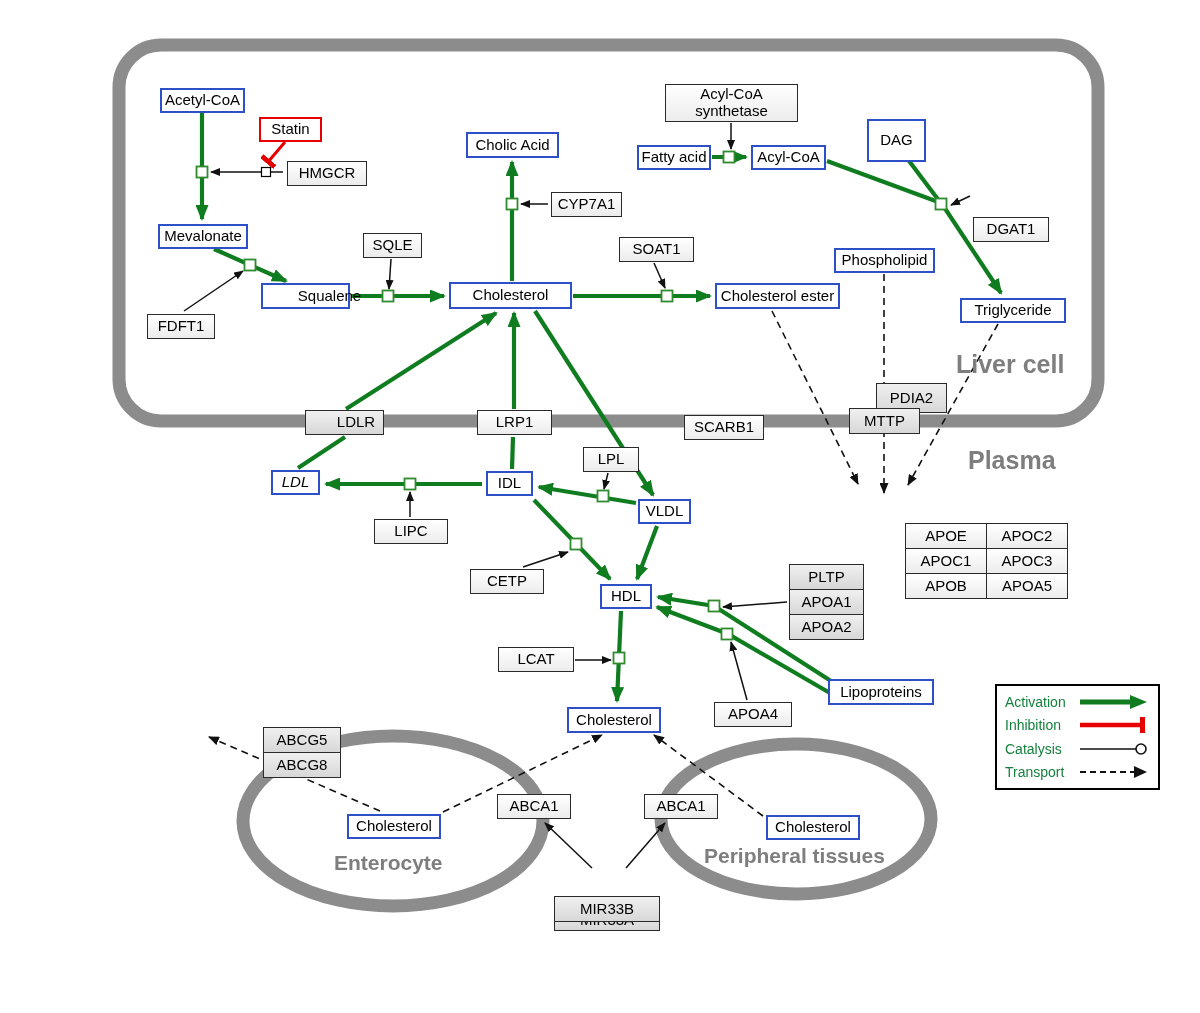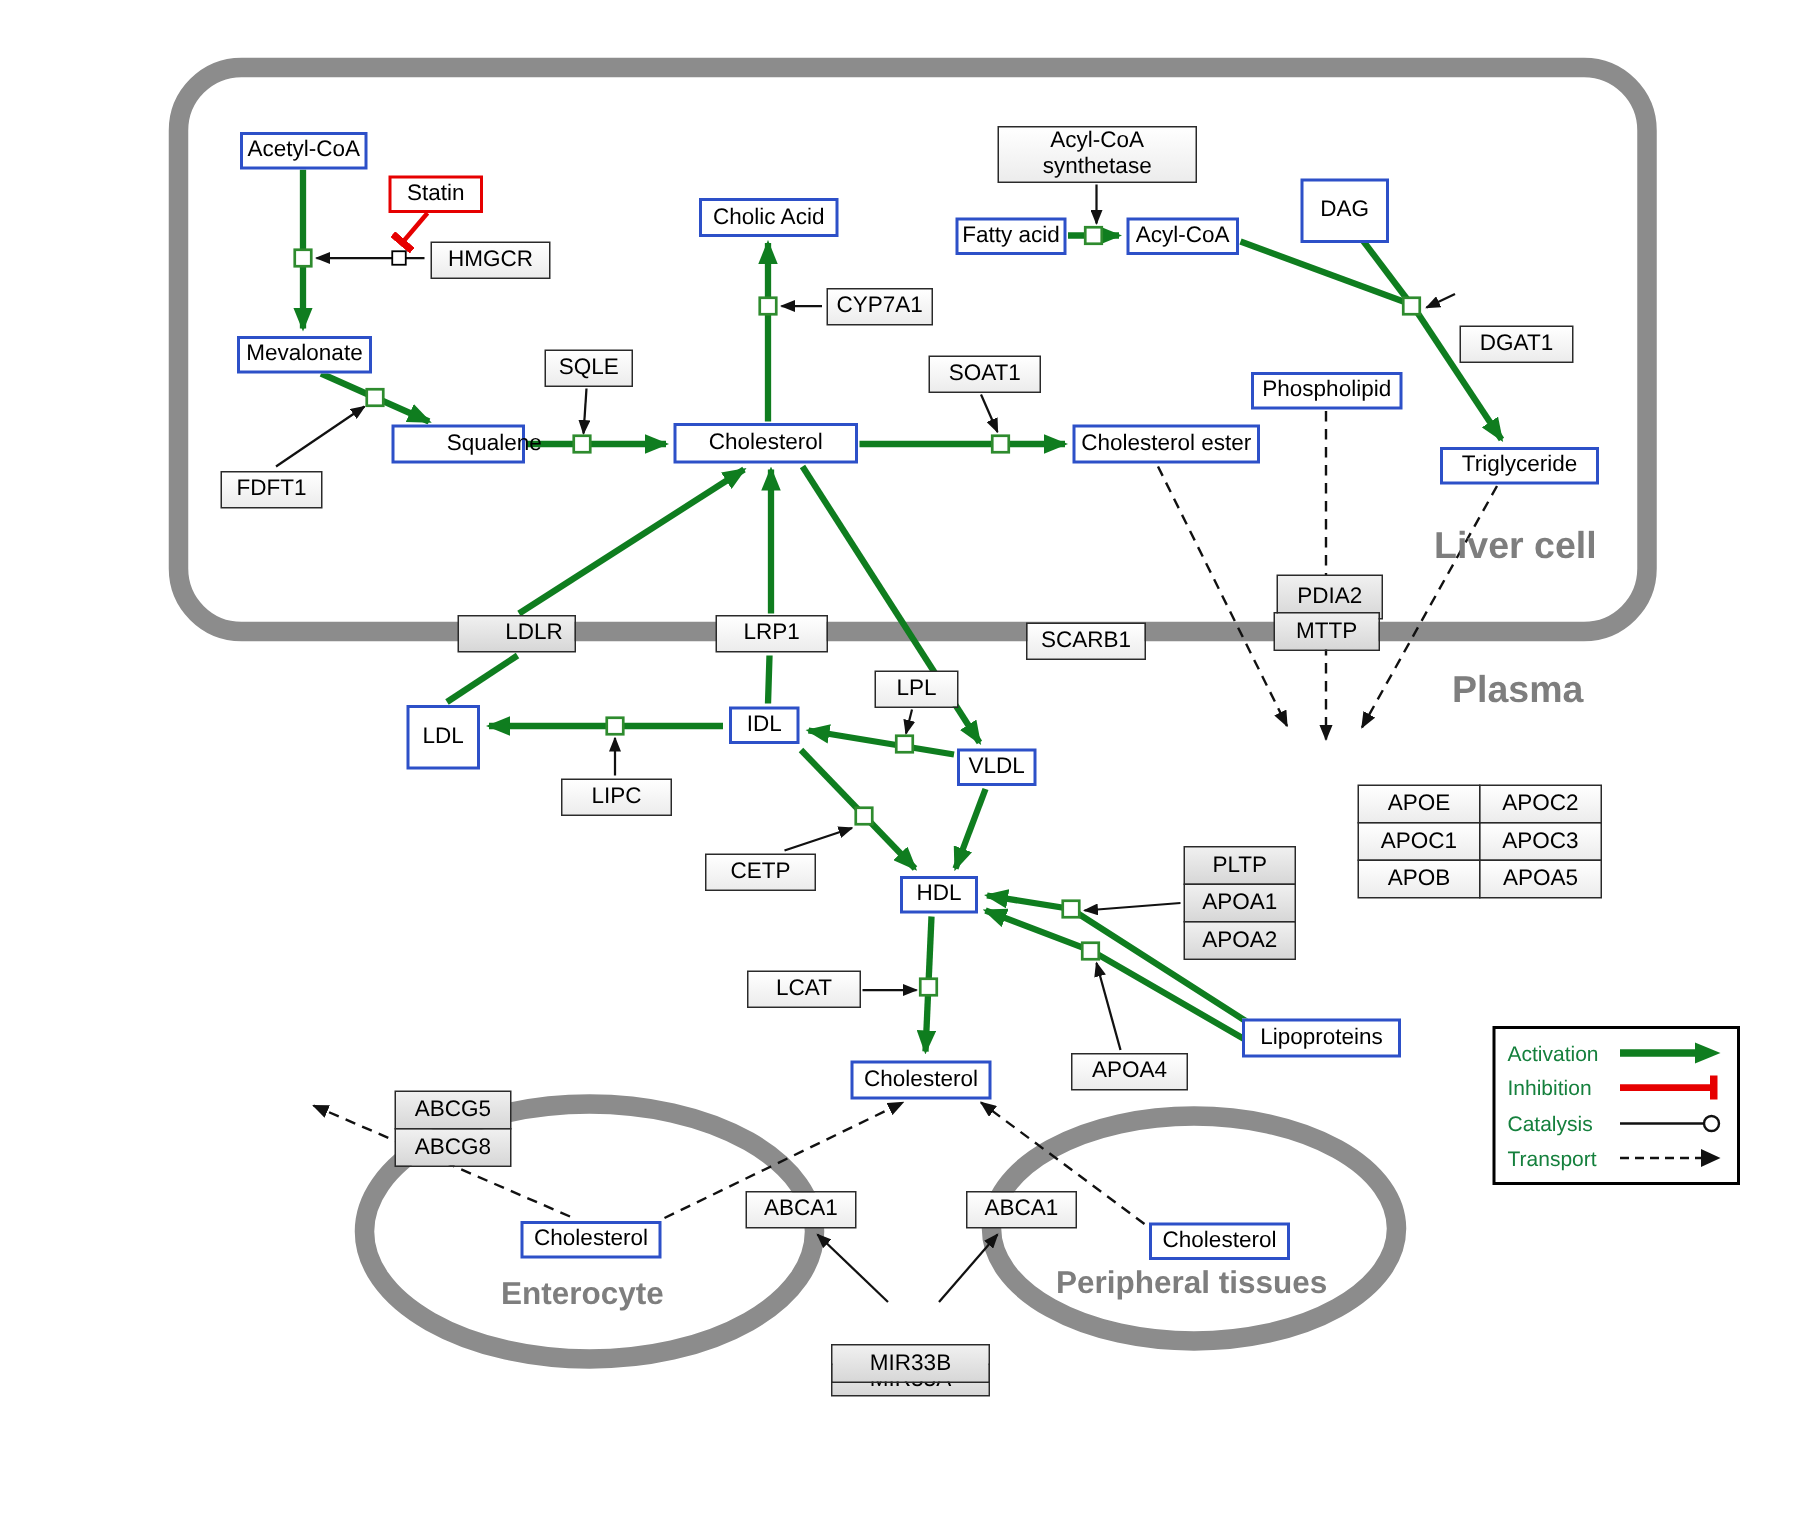--- a/index.html
+++ b/index.html
@@ -135,23 +135,23 @@
 synthetase</div>
       <div class="node metabolite" style="left: 637px; top: 145px; width: 74px; height: 25px;">Fatty acid</div>
       <div class="node metabolite" style="left: 751px; top: 145px; width: 75px; height: 25px;">Acyl-CoA</div>
       <div class="node metabolite" style="left: 867px; top: 119px; width: 59px; height: 43px;">DAG</div>
       <div class="node gene" style="left: 973px; top: 181px; width: 76px; height: 25px; margin-top: 36px;">DGAT1</div>
       <div class="node metabolite" style="left: 834px; top: 248px; width: 101px; height: 25px;">Phospholipid</div>
       <div class="node metabolite" style="left: 960px; top: 298px; width: 106px; height: 25px;">Triglyceride</div>
       <div class="node gene shaded" style="left: 305px; top: 410px; width: 79px; height: 25px; padding-left: 23px;">LDLR</div>
       <div class="node gene" style="left: 477px; top: 410px; width: 75px; height: 25px;">LRP1</div>
       <div class="node gene" style="left: 684px; top: 415px; width: 80px; height: 25px;">SCARB1</div>
-      <div class="node gene shaded" style="left: 851px; top: 383px; width: 71px; height: 30px;">PDIA2</div>
+      <div class="node gene shaded" style="left: 876px; top: 383px; width: 71px; height: 30px;">PDIA2</div>
       <div class="node gene shaded" style="left: 849px; top: 408px; width: 71px; height: 26px;">MTTP</div>
-      <div class="node metabolite" style="left: 271px; top: 470px; width: 49px; height: 43px;">LDL</div>
+      <div class="node metabolite" style="left: 271px; top: 470px; width: 49px; height: 25px; font-style: italic;">LDL</div>
       <div class="node metabolite" style="left: 486px; top: 471px; width: 47px; height: 25px;">IDL</div>
       <div class="node gene" style="left: 374px; top: 519px; width: 74px; height: 25px;">LIPC</div>
       <div class="node gene" style="left: 583px; top: 447px; width: 56px; height: 25px;">LPL</div>
       <div class="node metabolite" style="left: 638px; top: 499px; width: 53px; height: 25px;">VLDL</div>
       <div class="node gene" style="left: 470px; top: 569px; width: 74px; height: 25px;">CETP</div>
       <div class="node metabolite" style="left: 600px; top: 584px; width: 52px; height: 25px;">HDL</div>
       <div class="node gene shaded" style="left: 789px; top: 564px; width: 75px; height: 26px;">PLTP</div>
       <div class="node gene shaded" style="left: 789px; top: 589px; width: 75px; height: 26px;">APOA1</div>
       <div class="node gene shaded" style="left: 789px; top: 614px; width: 75px; height: 26px;">APOA2</div>
       <div class="node gene" style="left: 905px; top: 523px; width: 82px; height: 26px;">APOE</div>

